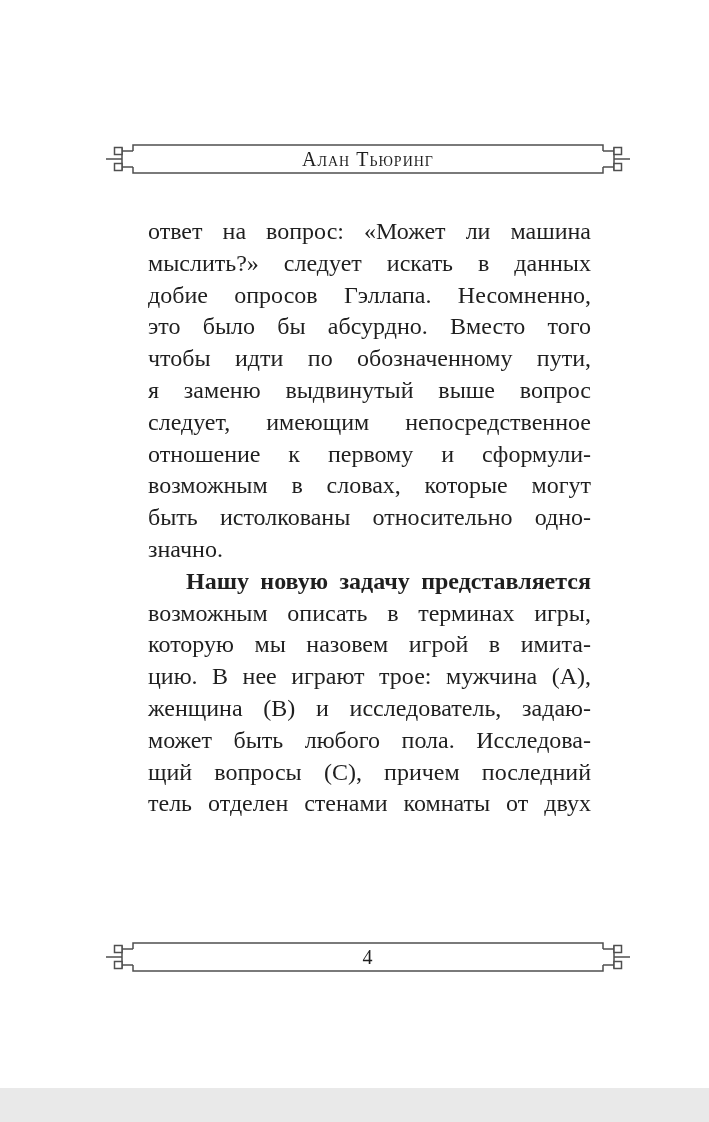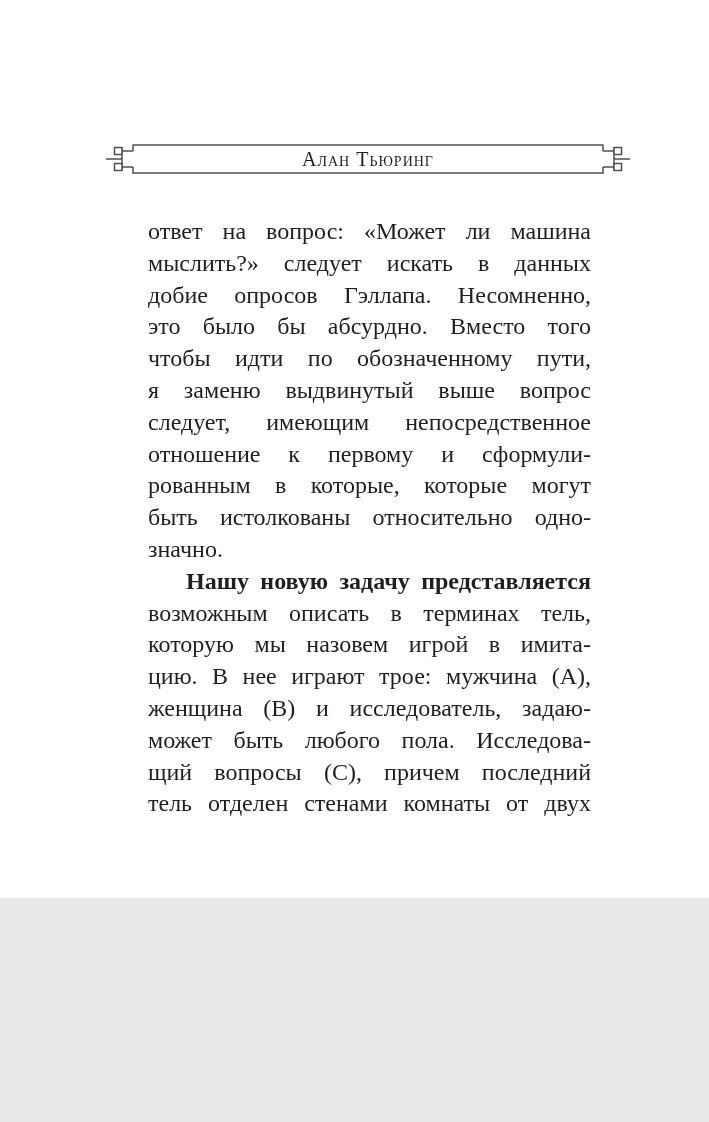--- a/index.html
+++ b/index.html
@@ -4,21 +4,21 @@
 <style>
   :root {
     --background: #ffffff;
     --text: #1f1f1f;
     --frame: #4f4f4f;
   }
   html, body { margin: 0; padding: 0; background: #e9e9e9; }
   .page {
     position: relative;
     width: 709px;
-    height: 898px;
+    height: 1088px;
     margin: 0 auto;
     background: var(--background);
     font-family: "Liberation Serif", "DejaVu Serif", serif;
     color: var(--text);
     overflow: hidden;
   }
   .band {
     position: absolute;
     left: 106px;
     width: 524px;
@@ -88,27 +88,27 @@
   <div class="text-body">
       <div class="para">
         <div class="line">ответ на вопрос: «Может ли машина</div>
         <div class="line">мыслить?» следует искать в данных</div>
         <div class="line">добие опросов Гэллапа. Несомненно,</div>
         <div class="line">это было бы абсурдно. Вместо того</div>
         <div class="line">чтобы идти по обозначенному пути,</div>
         <div class="line">я заменю выдвинутый выше вопрос</div>
         <div class="line">следует, имеющим непосредственное</div>
         <div class="line">отношение к первому и сформули-</div>
-        <div class="line">рованным в которые, которые могут</div>
+        <div class="line">возможным в словах, которые могут</div>
         <div class="line">быть истолкованы относительно одно-</div>
         <div class="line no-just">значно.</div>
       </div>
       <div class="para">
         <div class="line indent">Нашу новую задачу представляется</div>
-        <div class="line">возможным описать в терминах тель,</div>
+        <div class="line">возможным описать в терминах игры,</div>
         <div class="line">которую мы назовем игрой в имита-</div>
         <div class="line">цию. В нее играют трое: мужчина (А),</div>
         <div class="line">женщина (В) и исследователь, задаю-</div>
         <div class="line">может быть любого пола. Исследова-</div>
         <div class="line">щий вопросы (С), причем последний</div>
         <div class="line">тель отделен стенами комнаты от двух</div>
       </div>
     </div>
 
   <div class="band band-footer">

